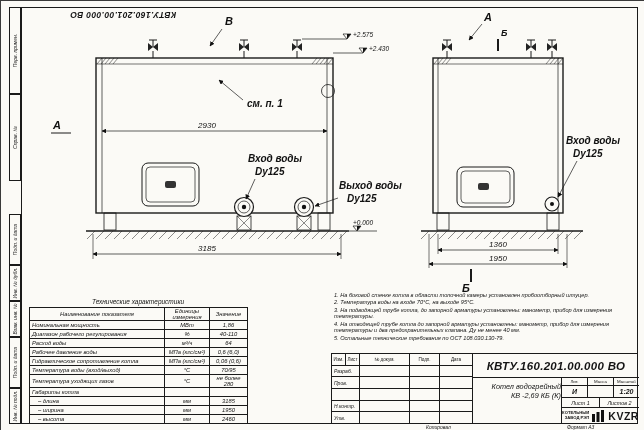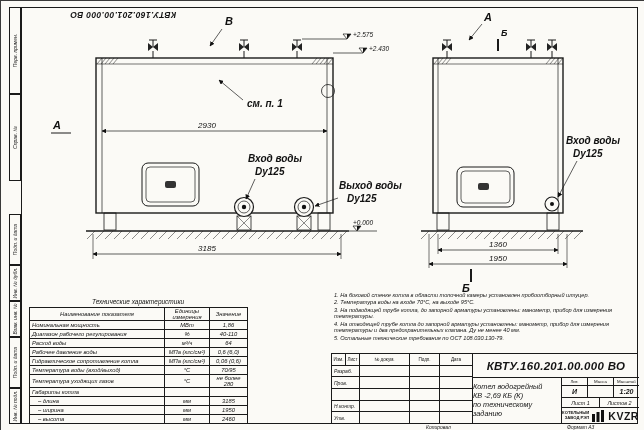--- a/index.html
+++ b/index.html
@@ -27,21 +27,21 @@
   
   .tb{position:absolute;left:330px;top:352px;width:307px;height:71px;border:1.6px solid #1a1a1a;display:flex;}
   .tb-left{width:140px;height:100%;display:flex;flex-direction:column;}
   .tbr{flex:1;display:flex;border-bottom:1px solid #1a1a1a;}
   .tbr:last-child{border-bottom:none;}
   .tbc{border-right:1px solid #1a1a1a;font-size:4.6px;display:flex;align-items:center;justify-content:center;overflow:hidden;}
   .tbc.lab{justify-content:flex-start;padding-left:2px;font-size:5px;font-style:italic;}
   .tb-right{width:167px;height:100%;border-left:1.2px solid #1a1a1a;display:flex;flex-direction:column;}
   .tb-doc{height:24px;border-bottom:1px solid #1a1a1a;display:flex;align-items:center;justify-content:center;font-size:11.5px;font-weight:bold;font-style:italic;letter-spacing:.3px;}
   .tb-low{flex:1;display:flex;}
-  .tb-name{width:90px;border-right:1px solid #1a1a1a;text-align:left;font-size:7.3px;font-style:italic;padding-top:4px;line-height:1.25;}
+  .tb-name{width:90px;border-right:1px solid #1a1a1a;text-align:right;font-size:7.3px;font-style:italic;padding-top:4px;line-height:1.25;}
   .tb-grid{width:77px;display:flex;flex-direction:column;}
   .g-head{height:8px;display:flex;border-bottom:1px solid #1a1a1a;}
   .g-head .tbc{font-size:4.4px;}
   .g-val{height:12px;display:flex;border-bottom:1px solid #1a1a1a;font-style:italic;}
   .g-val .tbc{font-size:7px;font-weight:bold;}
   .g-sheet{height:10px;display:flex;border-bottom:1px solid #1a1a1a;}
   .g-sheet .tbc{font-size:5.4px;font-style:italic;}
   .g-brand{flex:1;display:flex;align-items:center;justify-content:center;gap:3px;}
   .brand-small{font-size:4.2px;font-weight:bold;line-height:1.1;text-align:right;}
   .brand-name{font-size:10.5px;font-weight:bold;letter-spacing:.5px;}
@@ -351,21 +351,20 @@
         <div class="tbc" style="width:30px"></div>
         <div class="tbc" style="width:32px;border-right:none"></div>
       </div>
     </div>
     <div class="tb-right">
       <div class="tb-doc">КВТУ.160.201.00.000 ВО</div>
       <div class="tb-low">
         <div class="tb-name">
           <div>Котел водогрейный</div>
           <div>КВ -2,69 КБ (К)</div>
-          <div>по техническому заданию</div>
         </div>
         <div class="tb-grid">
           <div class="g-head">
             <div class="tbc" style="width:26px">Лит.</div>
             <div class="tbc" style="width:26px">Масса</div>
             <div class="tbc" style="width:25px;border-right:none">Масштаб</div>
           </div>
           <div class="g-val">
             <div class="tbc" style="width:26px">И</div>
             <div class="tbc" style="width:26px"></div>

